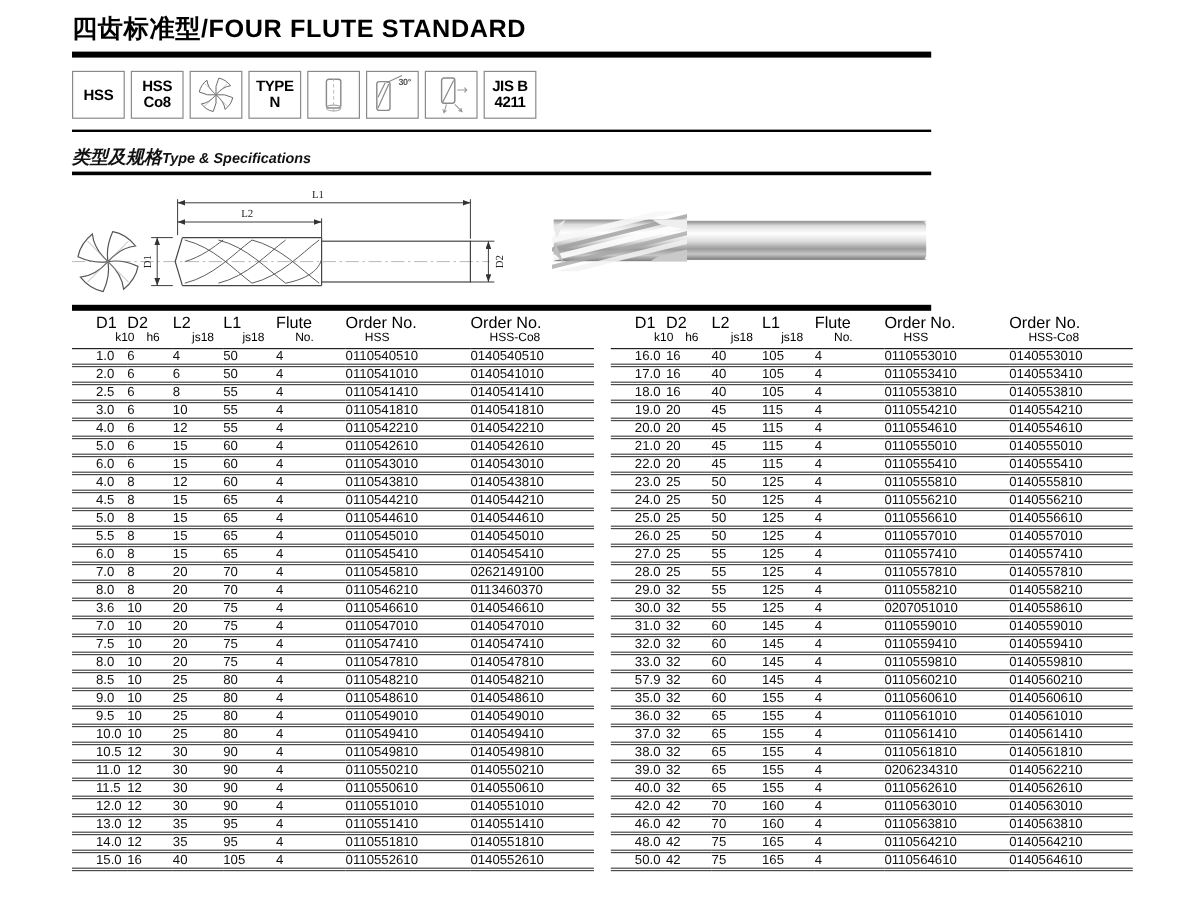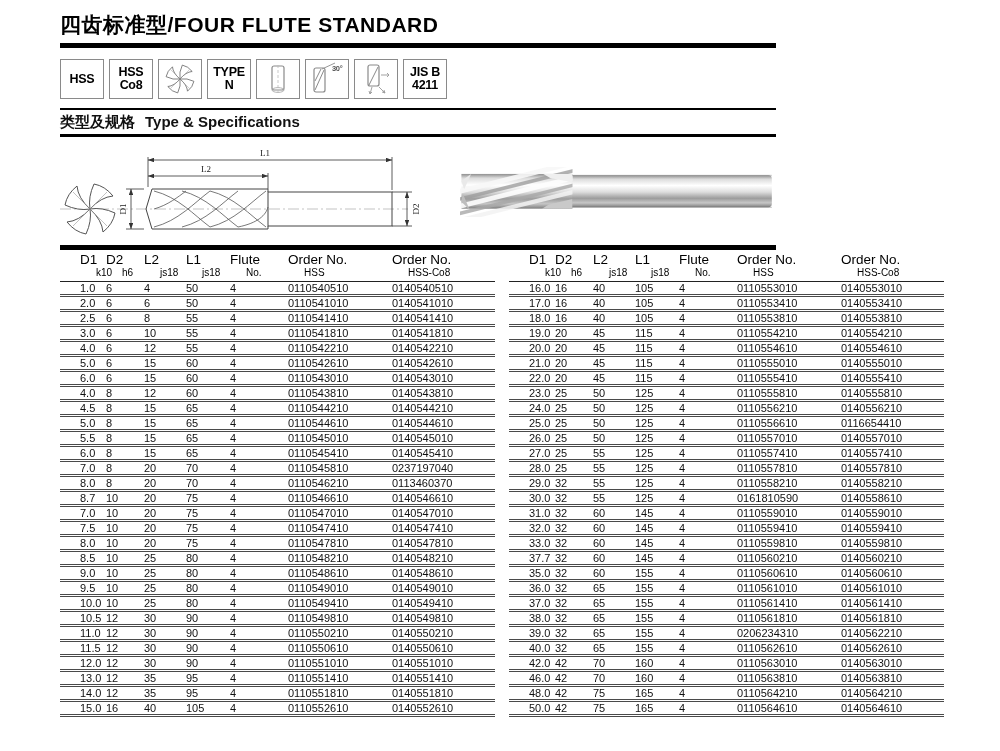--- a/index.html
+++ b/index.html
@@ -20,23 +20,23 @@
   .badges { display: flex; gap: 5px; margin-top: 11px; height: 40px; }
   .badge {
     width: 44px; height: 40px; border: 1px solid #8a8a8a;
     display: flex; flex-direction: column; align-items: center; justify-content: center;
     font-weight: bold; font-size: 12.5px; line-height: 13px; letter-spacing: -0.3px;
     background: #fff; color: #000;
   }
   .badge svg { display: block; }
 
   .rule-thin { height: 2px; background: #000; margin-top: 9px; }
-  .section-heading { display: flex; align-items: baseline; gap: 10px; padding: 3px 0 2px 0; }
+  .section-heading { display: flex; align-items: baseline; padding: 3px 0 2px 0; font-style: italic; }
   .section-heading .zh { font-size: 15px; font-weight: bold; }
-  .section-heading .en { font-size: 15px; font-weight: bold; }
+  .section-heading .en { font-size: 12px; font-weight: bold; margin-top: 12px; }
   .rule-mid { height: 3px; background: #000; }
 
   .drawing-row { display: flex; align-items: center; margin-top: 6px; height: 98px; }
   .tech-drawing { flex: 0 0 auto; }
   .photo { margin-left: auto; }
 
   .table-topbar { height: 5px; background: #000; margin-top: 4px; }
   .tables { display: flex; gap: 14px; }
   table.spec {
     border-collapse: collapse; table-layout: fixed; width: 435px;
@@ -381,33 +381,33 @@
             <td>0110545410</td>
             <td>0140545410</td>
           </tr>
           <tr>
             <td>7.0</td>
             <td>8</td>
             <td>20</td>
             <td>70</td>
             <td>4</td>
             <td>0110545810</td>
-            <td>0237197040</td>
+            <td>0262149100</td>
           </tr>
           <tr>
             <td>8.0</td>
             <td>8</td>
             <td>20</td>
             <td>70</td>
             <td>4</td>
             <td>0110546210</td>
             <td>0113460370</td>
           </tr>
           <tr>
-            <td>8.7</td>
+            <td>3.6</td>
             <td>10</td>
             <td>20</td>
             <td>75</td>
             <td>4</td>
             <td>0110546610</td>
             <td>0140546610</td>
           </tr>
           <tr>
             <td>7.0</td>
             <td>10</td>
@@ -661,21 +661,21 @@
             <td>0110556210</td>
             <td>0140556210</td>
           </tr>
           <tr>
             <td>25.0</td>
             <td>25</td>
             <td>50</td>
             <td>125</td>
             <td>4</td>
             <td>0110556610</td>
-            <td>0116654410</td>
+            <td>0140556610</td>
           </tr>
           <tr>
             <td>26.0</td>
             <td>25</td>
             <td>50</td>
             <td>125</td>
             <td>4</td>
             <td>0110557010</td>
             <td>0140557010</td>
           </tr>
@@ -705,21 +705,21 @@
             <td>4</td>
             <td>0110558210</td>
             <td>0140558210</td>
           </tr>
           <tr>
             <td>30.0</td>
             <td>32</td>
             <td>55</td>
             <td>125</td>
             <td>4</td>
-            <td>0161810590</td>
+            <td>0207051010</td>
             <td>0140558610</td>
           </tr>
           <tr>
             <td>31.0</td>
             <td>32</td>
             <td>60</td>
             <td>145</td>
             <td>4</td>
             <td>0110559010</td>
             <td>0140559010</td>
@@ -736,21 +736,21 @@
           <tr>
             <td>33.0</td>
             <td>32</td>
             <td>60</td>
             <td>145</td>
             <td>4</td>
             <td>0110559810</td>
             <td>0140559810</td>
           </tr>
           <tr>
-            <td>37.7</td>
+            <td>57.9</td>
             <td>32</td>
             <td>60</td>
             <td>145</td>
             <td>4</td>
             <td>0110560210</td>
             <td>0140560210</td>
           </tr>
           <tr>
             <td>35.0</td>
             <td>32</td>

